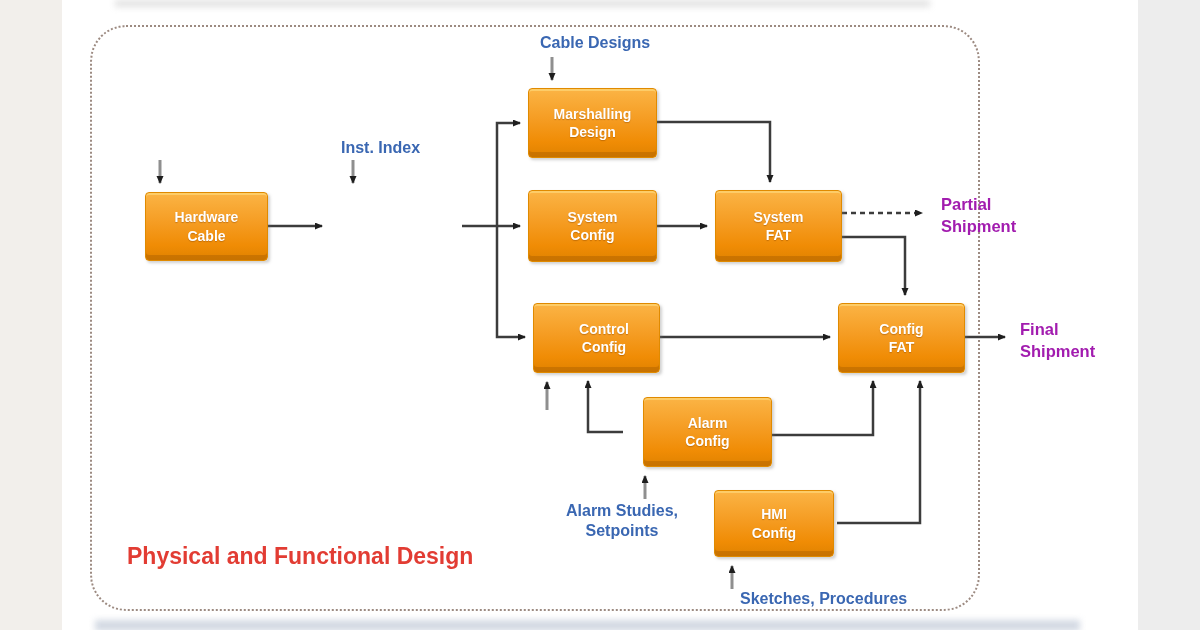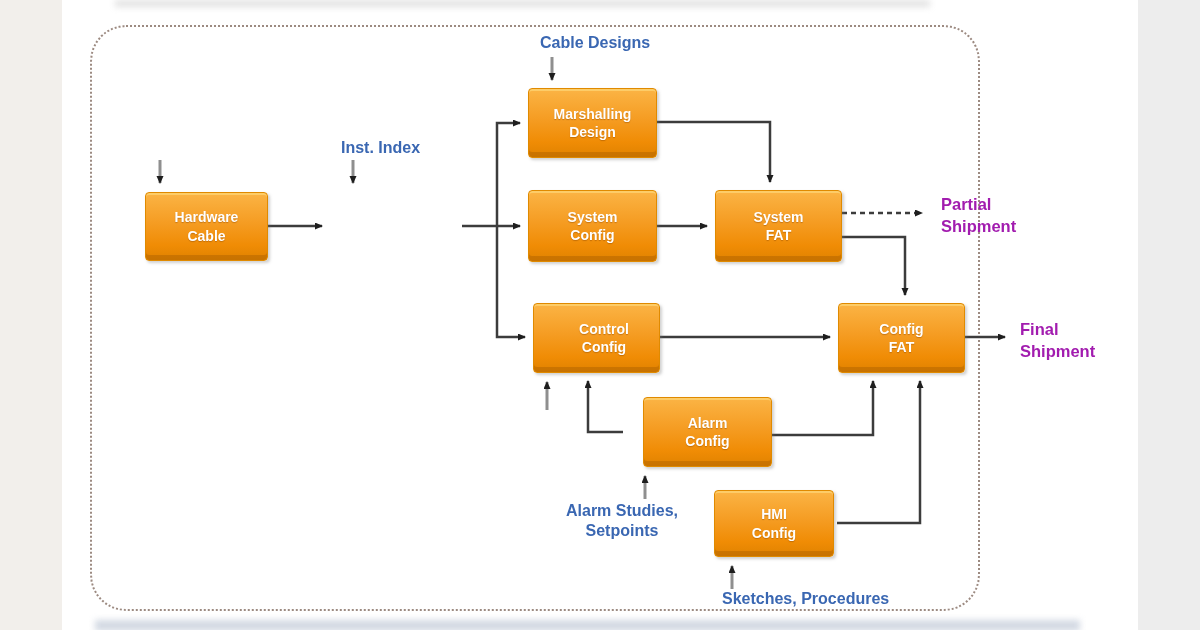--- a/index.html
+++ b/index.html
@@ -50,21 +50,21 @@
   #node-control-config{left:533px;top:303px;width:127px;height:70px;padding-left:15px;}
   #node-config-fat    {left:838px;top:303px;width:127px;height:70px;}
   #node-alarm-config  {left:623px;top:397px;width:129px;height:70px;margin-left:20px;}
   #node-hmi-config    {left:714px;top:490px;width:120px;height:67px;}
   
   #label-io-counts    {left:101px;top:138px;}
   #label-inst-index   {left:341px;top:138px;}
   #label-cable-designs{left:540px;top:33px;}
   #label-pids         {left:460px;top:412px;width:108px;text-align:center;}
   #label-alarm-studies{left:556px;top:501px;width:132px;text-align:center;}
-  #label-sketches     {left:722px;top:589px;}
+  #label-sketches     {left:740px;top:589px;}
   #label-partial      {left:941px;top:193px;}
   #label-final        {left:1020px;top:318px;}
 </style>
 </head>
 <body>
 
 <div id="stage">
 
   <div id="band-left" class="side-band"></div>
   <div id="band-right" class="side-band"></div>
@@ -127,14 +127,15 @@
   <div class="blue-label nowrap" id="label-cable-designs">Cable Designs</div>
   <div class="blue-label" id="label-alarm-studies">Alarm Studies,
 Setpoints</div>
   <div class="blue-label nowrap" id="label-sketches">Sketches, Procedures</div>
 
   <div class="black-label" id="label-partial">Partial
 Shipment</div>
   <div class="black-label" id="label-final">Final
 Shipment</div>
 
+  <div id="diagram-title">Physical and Functional Design</div>
 
 </div>
 
 </body></html>

